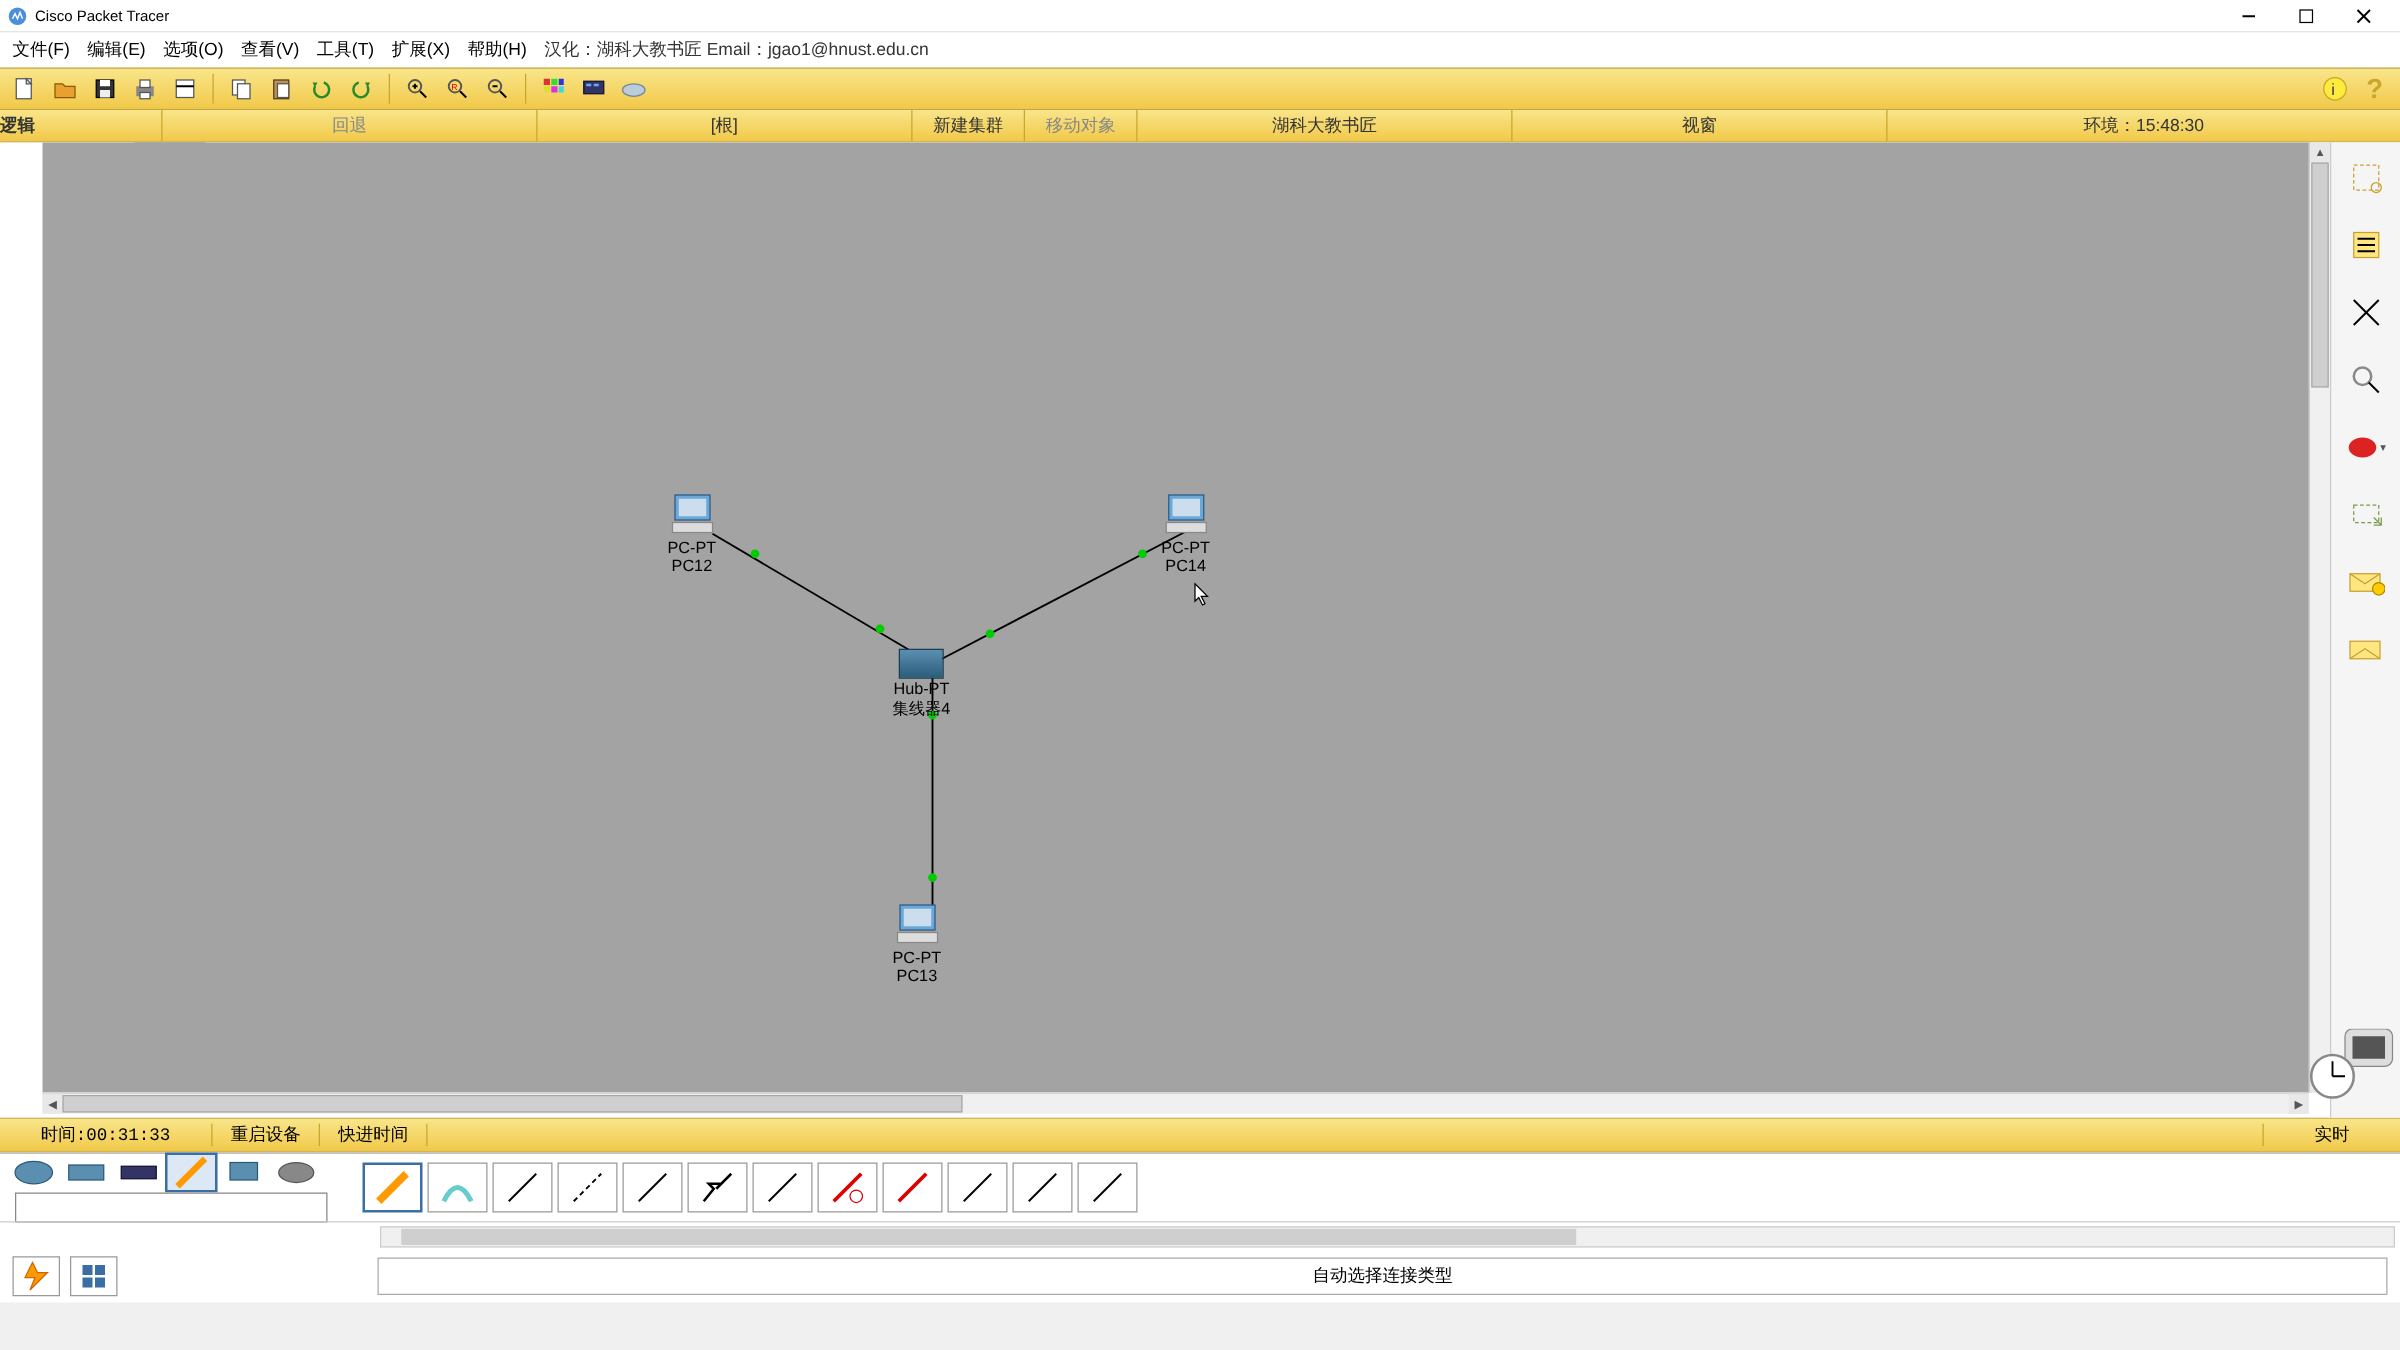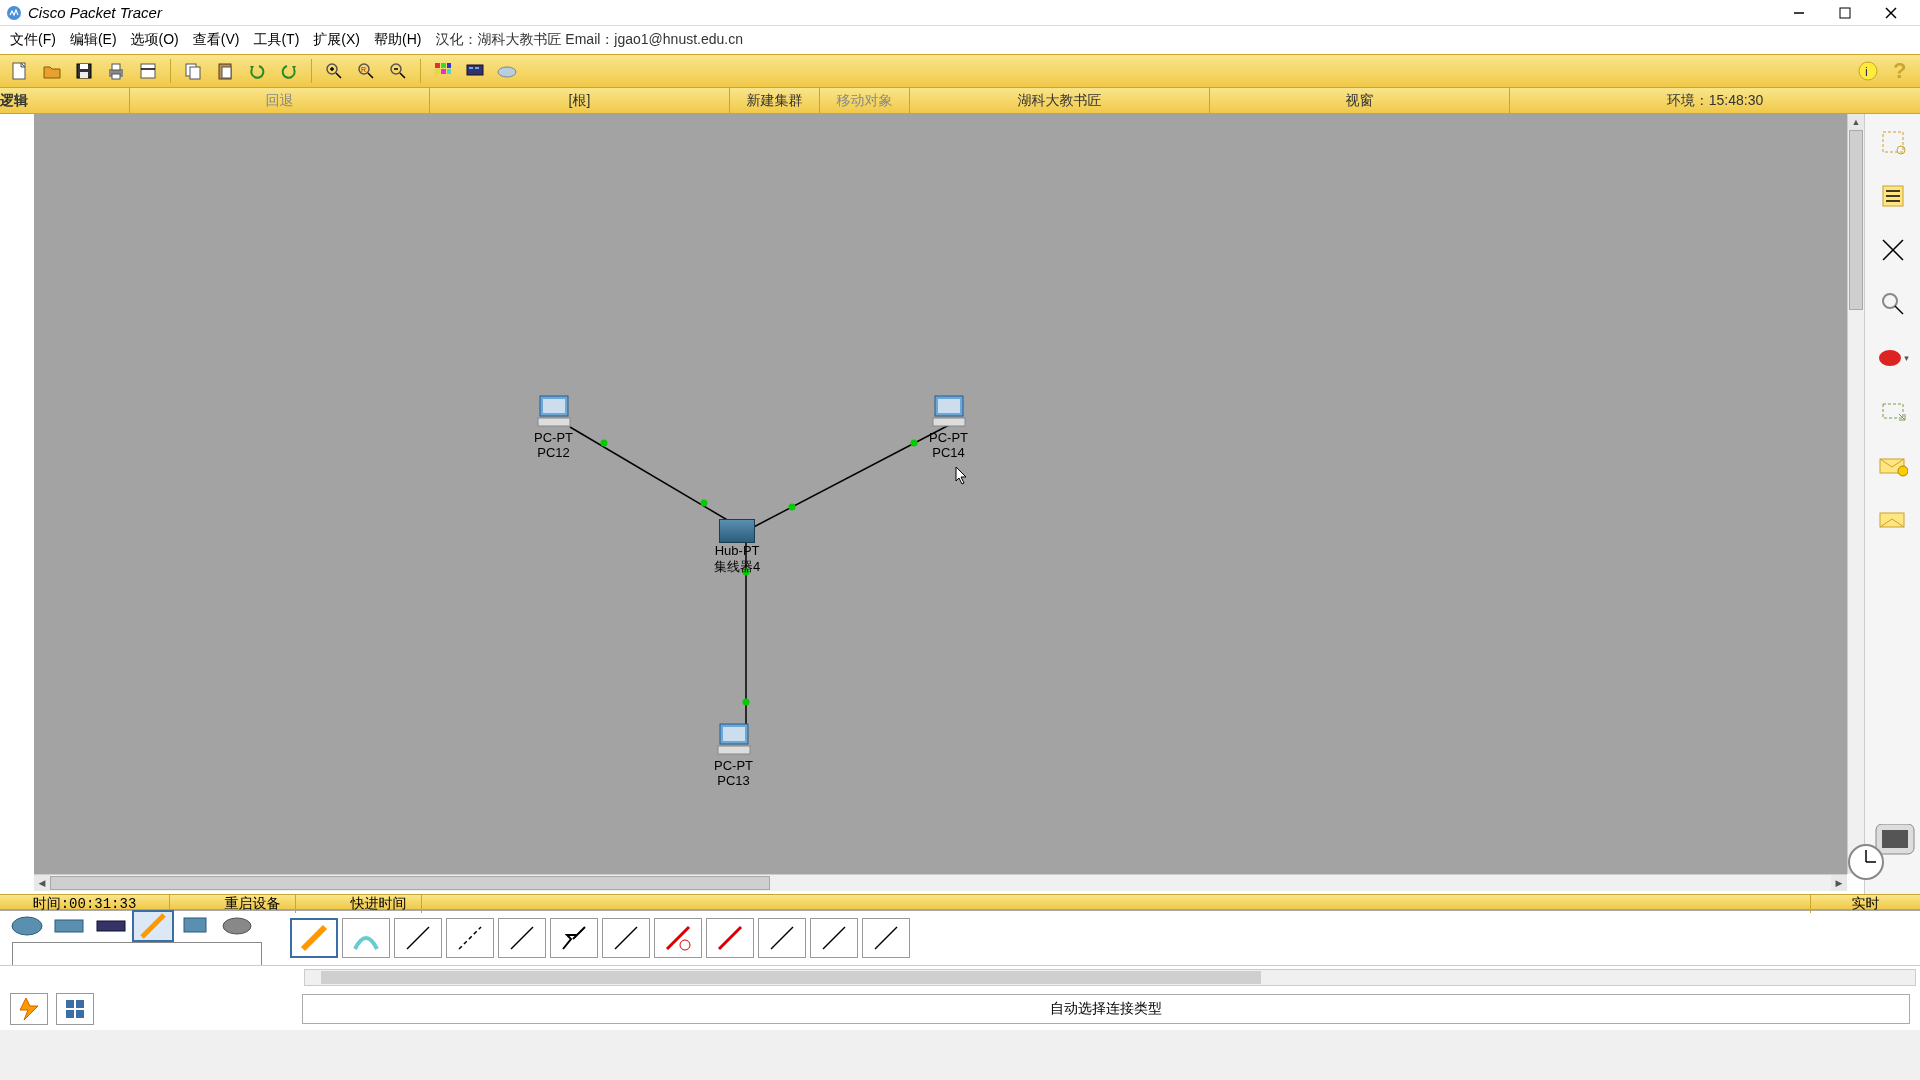--- a/index.html
+++ b/index.html
@@ -1,20 +1,20 @@
 <!DOCTYPE html>
 <html><head>
 <meta charset="utf-8">
 <style>
 * { margin: 0; padding: 0; box-sizing: border-box; font-family: "Microsoft YaHei", Arial, sans-serif; }
 body { background: #f0f0f0; width: 1920px; height: 1080px; overflow: hidden; position: relative; }
 
 .titlebar { height: 26px; background: #fff; display: flex; align-items: center; padding: 0 6px; border-bottom: 1px solid #ddd; }
 .titlebar .app-icon { width: 16px; height: 16px; margin-right: 6px; }
-.titlebar .title { font-size: 15px; color: #000; flex: 1; font-style: italic; }
+.titlebar .title { font-size: 12px; color: #000; flex: 1; }
 .winbtn { width: 46px; height: 24px; display: flex; align-items: center; justify-content: center; cursor: pointer; }
 
 .menubar { height: 28px; background: #fff; display: flex; align-items: center; padding: 0 10px; font-size: 14px; gap: 14px; }
 .menubar .menu-item { cursor: pointer; }
 .menubar .credit { color: #333; }
 
 .toolbar { height: 34px; background: linear-gradient(#f9e58a, #f1c949); border-top: 1px solid #c9a62e; border-bottom: 1px solid #c9a62e; display: flex; align-items: center; padding: 0 6px; gap: 4px; }
 .toolbar .sep { width: 1px; height: 24px; background: #c9a62e; margin: 0 4px; }
 .toolbar .btn { width: 28px; height: 28px; display: flex; align-items: center; justify-content: center; cursor: pointer; border: 1px solid transparent; }
 .toolbar .spacer { flex: 1; }
@@ -49,21 +49,21 @@
 .hscroll { position: absolute; left: 34px; right: 73px; bottom: 3px; height: 17px; background: #f0f0f0; border-top: 1px solid #ccc; }
 .hscroll .thumb { position: absolute; top: 1px; bottom: 1px; left: 16px; width: 720px; background: #cfcfcf; border: 1px solid #a8a8a8; }
 .hscroll .arL, .hscroll .arR { position: absolute; top: 0; bottom: 0; width: 16px; background: #e8e8e8; display:flex;align-items:center;justify-content:center;font-size:9px;color:#555;}
 .hscroll .arL { left: 0; } .hscroll .arR { right: 0; }
 
 .right-tools { position: absolute; right: 0; top: 0; width: 56px; bottom: 0; background: #f5f5f5; border-left: 1px solid #ccc; padding: 10px 0; display: flex; flex-direction: column; align-items: center; gap: 18px; }
 .rt-btn { width: 36px; height: 36px; display: flex; align-items: center; justify-content: center; cursor: pointer; }
 
 .realtime-corner { position: absolute; right: 4px; bottom: 8px; }
 
-.timebar { height: 16px; background: linear-gradient(#f9e58a, #f1c949); border-top: 1px solid #c9a62e; border-bottom: 1px solid #c9a62e; display: flex; align-items: flex-start; gap: 40px; }
+.timebar { height: 28px; background: linear-gradient(#f9e58a, #f1c949); border-top: 1px solid #c9a62e; border-bottom: 1px solid #c9a62e; display: flex; align-items: center; }
 .timebar .cell { border-right: 1px solid #c9a62e; display: flex; align-items: center; justify-content: center; font-size: 14px; padding: 0 10px; }
 .timebar .time { width: 170px; font-family: "Courier New", monospace; }
 .timebar .restart { width: 86px; }
 .timebar .ff { width: 86px; }
 .timebar .spacer { flex: 1; border-right: none; }
 .timebar .mode { width: 110px; border-left: 1px solid #c9a62e; border-right: none; font-weight: normal; }
 
 .device-panel { height: 120px; background: #fff; border-top: 1px solid #aaa; display: flex; flex-direction: column; }
 .device-row { height: 54px; display: flex; align-items: center; padding: 4px 6px; gap: 4px; }
 .cat-btn { width: 42px; height: 32px; display: flex; align-items: center; justify-content: center; border: 1px solid transparent; cursor: pointer; }

